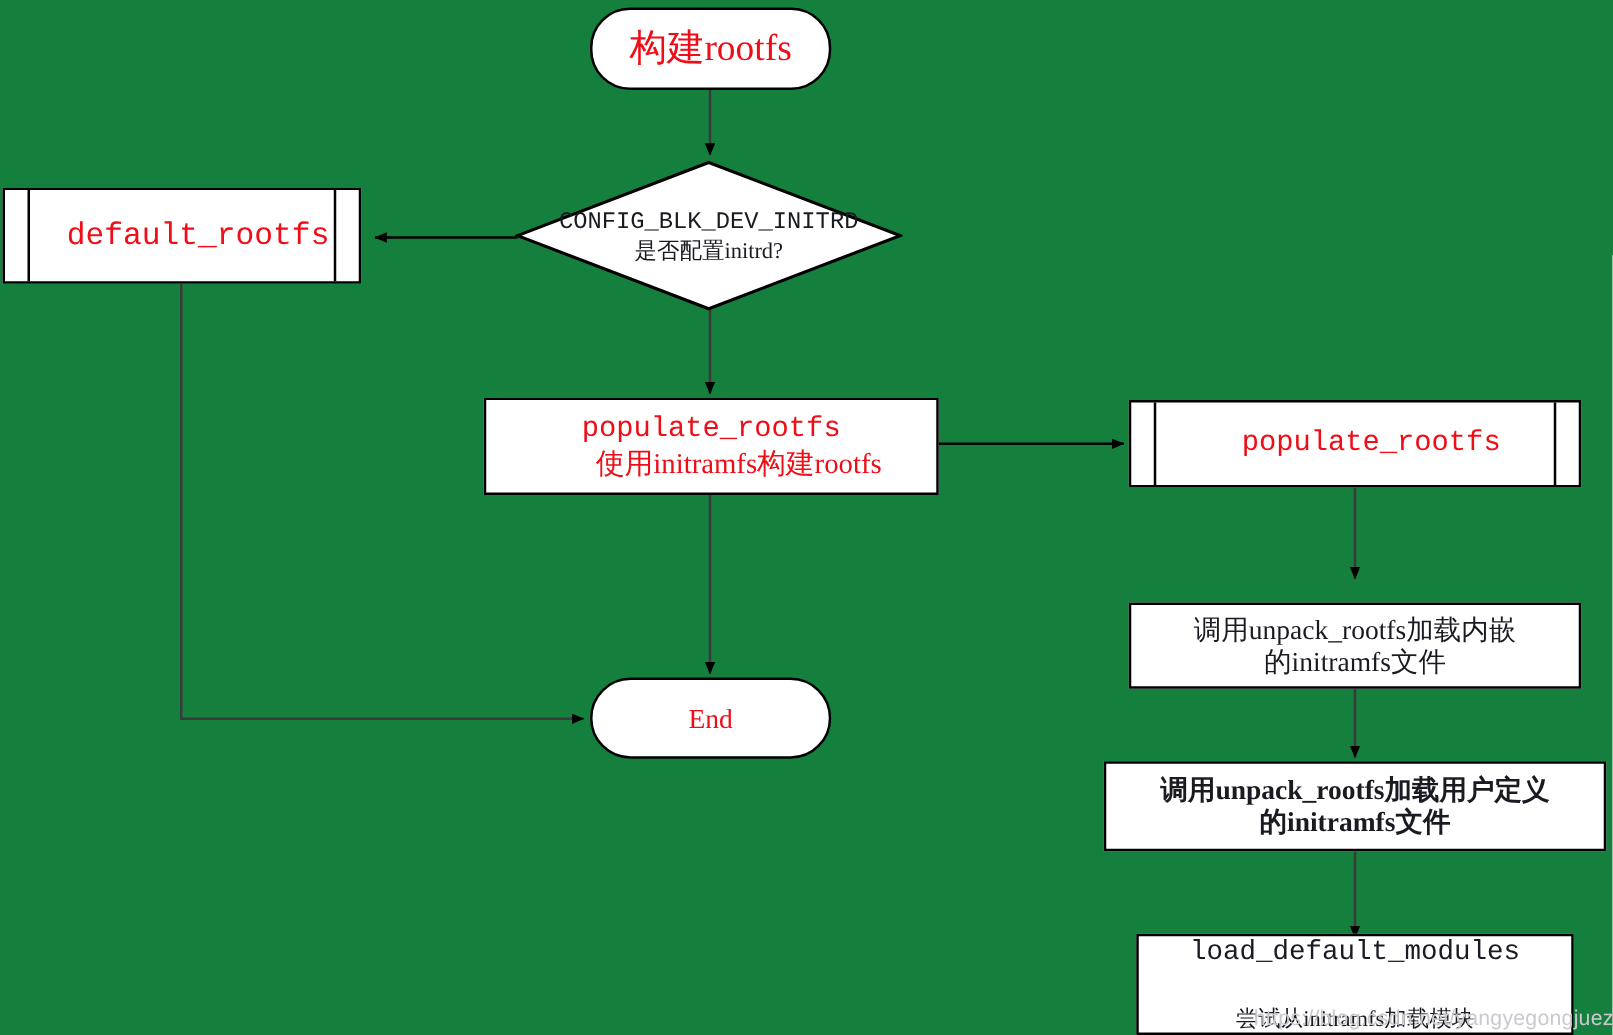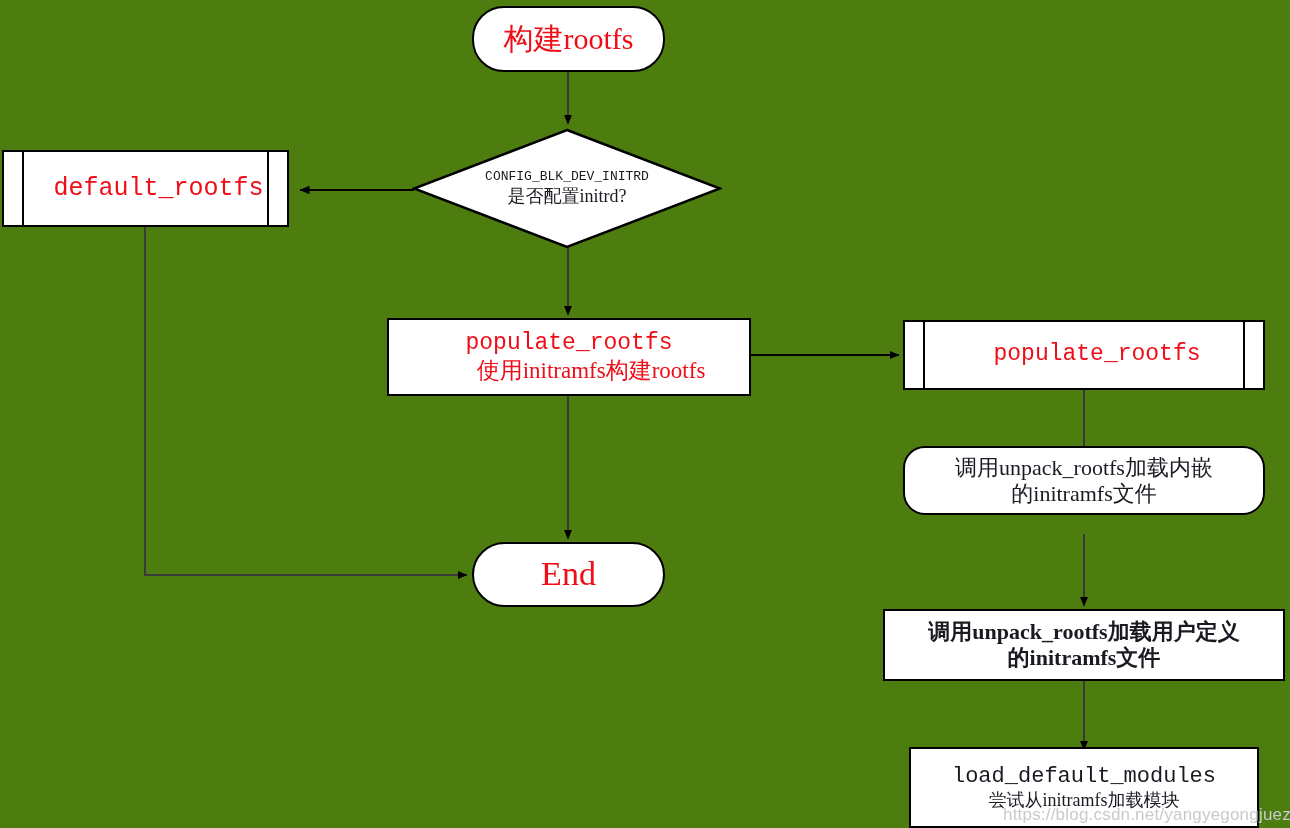--- a/index.html
+++ b/index.html
@@ -4,21 +4,21 @@
 <style>
   html, body {
     margin: 0;
     padding: 0;
     background: #ffffff;
   }
   #canvas {
     position: relative;
     width: 1290px;
     height: 828px;
-    background: #4d7c0f;
+    background: #15803d;
     overflow: hidden;
     font-family: "Liberation Serif", "DejaVu Serif", serif;
   }
   svg.edges {
     position: absolute;
     left: 0;
     top: 0;
     width: 1290px;
     height: 828px;
     pointer-events: none;
@@ -138,52 +138,52 @@
 
   <div class="node terminator" style="left:472px; top:6px; width:193px; height:66px;">
     <span class="lbl red serif" style="font-size:30px;">构建rootfs</span>
   </div>
 
   <div class="decision-wrap" style="left:412px; top:128px; width:310px; height:121px;">
     <svg width="310" height="121" viewBox="0 0 310 121" xmlns="http://www.w3.org/2000/svg">
       <polygon points="155,2 308,60.5 155,119 2,60.5" fill="#ffffff" stroke="#000000" stroke-width="2.5"></polygon>
     </svg>
     <div class="decision-text">
-      <span class="lbl mono" style="font-size:13px;">CONFIG_BLK_DEV_INITRD</span>
+      <span class="lbl mono" style="font-size:19px;">CONFIG_BLK_DEV_INITRD</span>
       <span class="lbl serif" style="font-size:18px;">是否配置initrd?</span>
     </div>
   </div>
 
   <div class="node subroutine" style="left:2px; top:150px; width:287px; height:77px;">
     <span class="lbl red mono" style="font-size:25px;">default_rootfs</span>
   </div>
 
   <div class="node process" style="left:387px; top:318px; width:364px; height:78px; flex-direction:column;">
     <span class="lbl red mono" style="font-size:23px;">populate_rootfs</span>
     <span class="lbl red serif" style="font-size:23px;margin-left:44px;">使用initramfs构建rootfs</span>
   </div>
 
   <div class="node terminator" style="left:472px; top:542px; width:193px; height:65px; border-radius:33px;">
-    <span class="lbl red serif" style="font-size:34px;text-align:center;">End</span>
+    <span class="lbl red serif" style="font-size:22px;text-align:center;">End</span>
   </div>
 
   <div class="node subroutine" style="left:903px; top:320px; width:362px; height:70px;">
     <span class="lbl red mono" style="font-size:23px;">populate_rootfs</span>
   </div>
 
-  <div class="node process" style="left:903px; top:446px; width:362px; height:69px; flex-direction:column;border-radius:22px;">
+  <div class="node process" style="left:903px; top:482px; width:362px; height:69px; flex-direction:column;">
     <span class="lbl dark serif" style="font-size:22px;">调用unpack_rootfs加载内嵌</span>
     <span class="lbl dark serif" style="font-size:22px;">的initramfs文件</span>
   </div>
 
   <div class="node process" style="left:883px; top:609px; width:402px; height:72px; flex-direction:column;font-weight:bold;">
     <span class="lbl dark serif" style="font-size:22px;">调用unpack_rootfs加载用户定义</span>
     <span class="lbl dark serif" style="font-size:22px;">的initramfs文件</span>
   </div>
 
-  <div class="node process" style="left:909px; top:747px; width:350px; height:81px; flex-direction:column;">
+  <div class="node process" style="left:909px; top:747px; width:350px; height:81px; flex-direction:column;justify-content:space-between;">
     <span class="lbl dark mono" style="font-size:22px;">load_default_modules</span>
     <span class="lbl dark serif" style="font-size:18px;">尝试从initramfs加载模块</span>
   </div>
 
   <div class="watermark" style="left:1003px; top:805px;">https://blog.csdn.net/yangyegongjuezjd</div>
 
 </div>
 
 </body></html>

